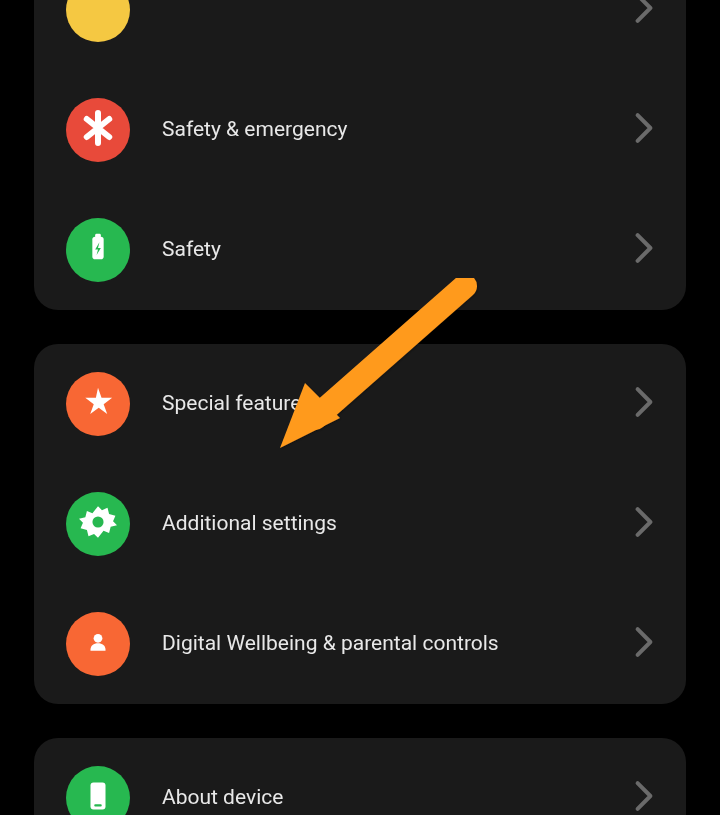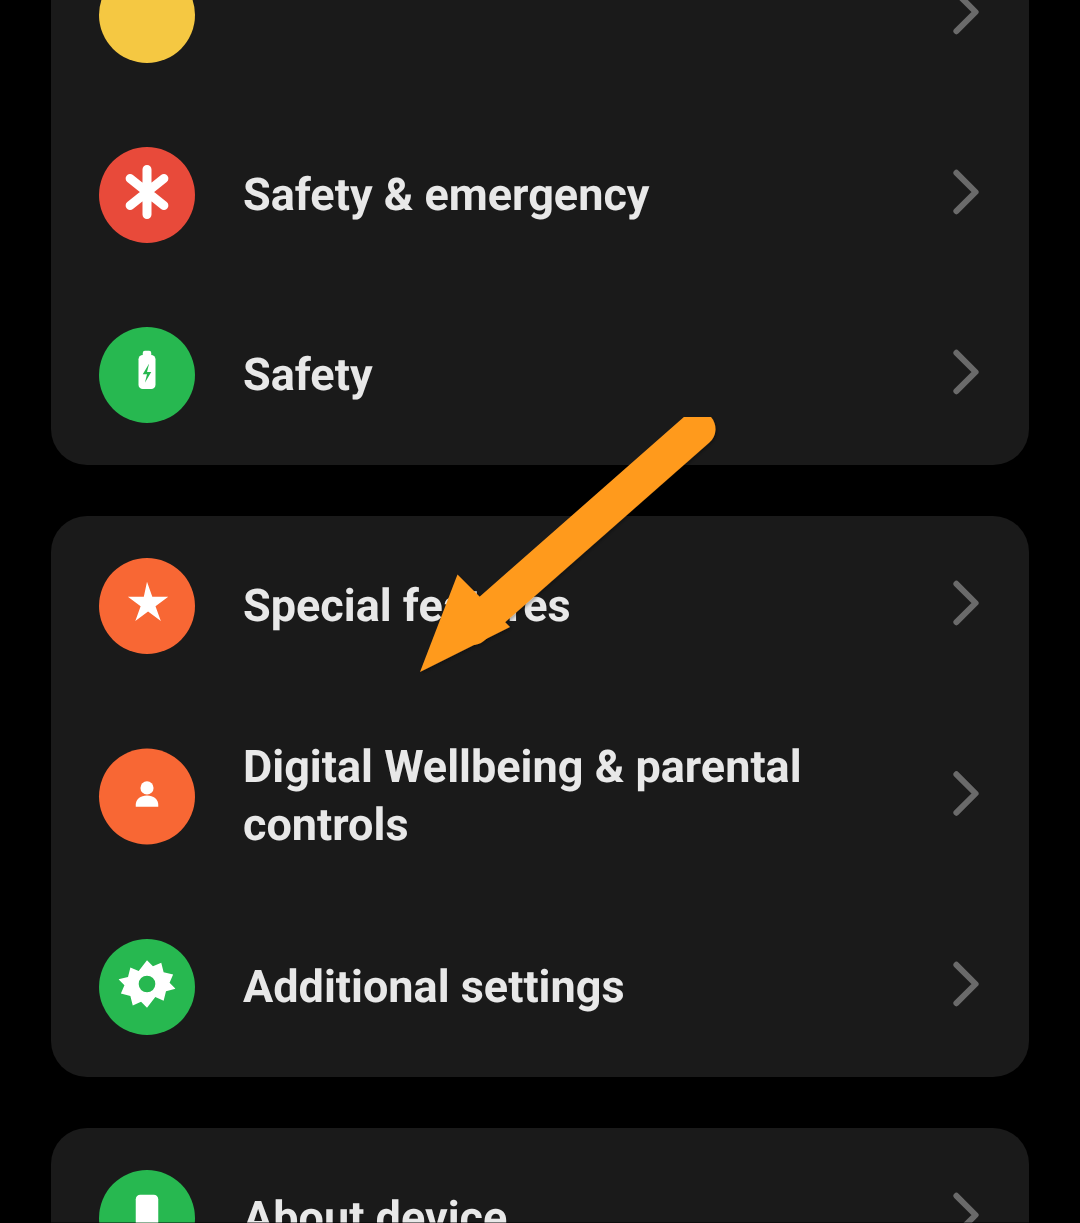--- a/index.html
+++ b/index.html
@@ -31,22 +31,22 @@
       height: 64px;
       border-radius: 50%;
       display: flex;
       align-items: center;
       justify-content: center;
       flex-shrink: 0;
       margin-right: 32px;
     }
     .item-label {
       color: #e8e8e8;
-      font-size: 30px;
-      font-weight: 700;
+      font-size: 21px;
+      font-weight: 400;
       flex: 1;
       line-height: 1.3;
     }
     .chevron {
       color: #6a6a6a;
       flex-shrink: 0;
       margin-left: 12px;
     }
     .bg-yellow { background: #f5c842; }
     .bg-red { background: #e84a3a; }
@@ -121,46 +121,46 @@
     </div>
     <span class="item-label">Special features</span>
     <span class="chevron">
       <svg width="20" height="32" viewBox="0 0 12 20" fill="none">
           <path d="M2 2L10 10L2 18" stroke="currentColor" stroke-width="2.5" stroke-linecap="round" stroke-linejoin="round"></path>
         </svg>
     </span>
   </div>
 
   <div class="settings-item">
+    <div class="icon-container bg-green">
+      <span>
+        <svg width="38" height="38" viewBox="0 0 24 24" fill="white">
+            <path d="M12 2l2.5 2.5L18 3l1 4 4 1-1.5 3.5L24 14l-4 1-1 4-3.5-1.5L12 22l-2.5-2.5L6 21l-1-4-4-1 1.5-3.5L0 10l4-1 1-4 3.5 1.5z"></path>
+            <circle cx="12" cy="12" r="3.5" fill="#27b850"></circle>
+          </svg>
+      </span>
+    </div>
+    <span class="item-label">Additional settings</span>
+    <span class="chevron">
+      <svg width="20" height="32" viewBox="0 0 12 20" fill="none">
+          <path d="M2 2L10 10L2 18" stroke="currentColor" stroke-width="2.5" stroke-linecap="round" stroke-linejoin="round"></path>
+        </svg>
+    </span>
+  </div>
+
+  <div class="settings-item">
     <div class="icon-container bg-orange">
       <span>
         <svg width="30" height="30" viewBox="0 0 24 24" fill="white">
             <circle cx="12" cy="9" r="3.5"></circle>
             <path d="M12 13c-3.5 0-6 2-6 5v1h12v-1c0-3-2.5-5-6-5z"></path>
           </svg>
       </span>
     </div>
     <span class="item-label">Digital Wellbeing &amp; parental controls</span>
-    <span class="chevron">
-      <svg width="20" height="32" viewBox="0 0 12 20" fill="none">
-          <path d="M2 2L10 10L2 18" stroke="currentColor" stroke-width="2.5" stroke-linecap="round" stroke-linejoin="round"></path>
-        </svg>
-    </span>
-  </div>
-
-  <div class="settings-item">
-    <div class="icon-container bg-green">
-      <span>
-        <svg width="38" height="38" viewBox="0 0 24 24" fill="white">
-            <path d="M12 2l2.5 2.5L18 3l1 4 4 1-1.5 3.5L24 14l-4 1-1 4-3.5-1.5L12 22l-2.5-2.5L6 21l-1-4-4-1 1.5-3.5L0 10l4-1 1-4 3.5 1.5z"></path>
-            <circle cx="12" cy="12" r="3.5" fill="#27b850"></circle>
-          </svg>
-      </span>
-    </div>
-    <span class="item-label">Additional settings</span>
     <span class="chevron">
       <svg width="20" height="32" viewBox="0 0 12 20" fill="none">
           <path d="M2 2L10 10L2 18" stroke="currentColor" stroke-width="2.5" stroke-linecap="round" stroke-linejoin="round"></path>
         </svg>
     </span>
   </div>
 </div>
 
 <div class="settings-group group-3">
   <div class="settings-item">

